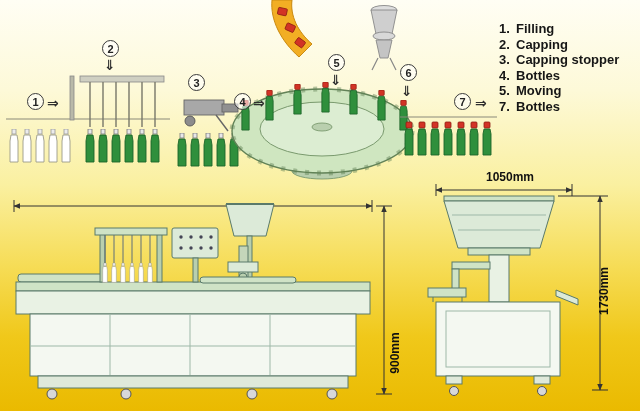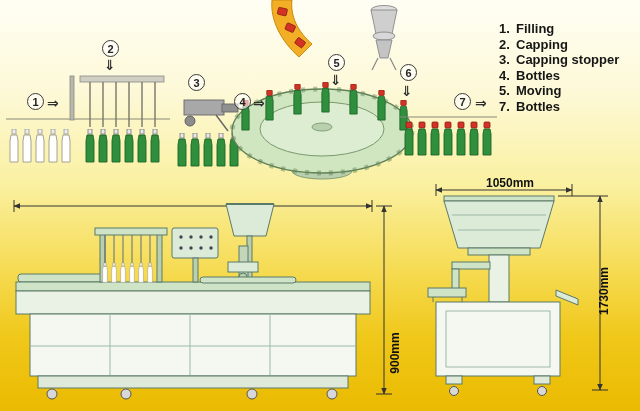--- a/index.html
+++ b/index.html
@@ -238,17 +238,17 @@
 
   <div class="legend">
     <div class="legend-item"><span class="n">1.</span><span>Filling</span></div>
     <div class="legend-item"><span class="n">2.</span><span>Capping</span></div>
     <div class="legend-item"><span class="n">3.</span><span>Capping stopper</span></div>
     <div class="legend-item"><span class="n">4.</span><span>Bottles</span></div>
     <div class="legend-item"><span class="n">5.</span><span>Moving</span></div>
     <div class="legend-item"><span class="n">7.</span><span>Bottles</span></div>
   </div>
 
-  <div class="dim" style="left:462px;top:176px;width:96px">1050mm</div>
+  <div class="dim" style="left:462px;top:170px;width:96px">1050mm</div>
   <div class="dim dim-rot" style="left:365px;top:346px;width:60px">900mm</div>
   <div class="dim dim-rot" style="left:571px;top:284px;width:66px">1730mm</div>
 
 </div>
 
 </body></html>

